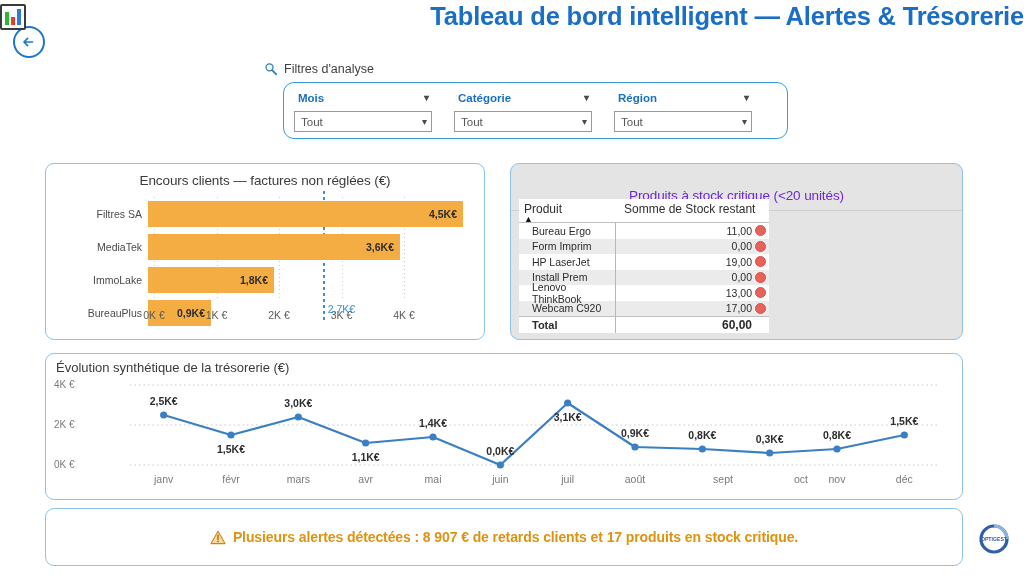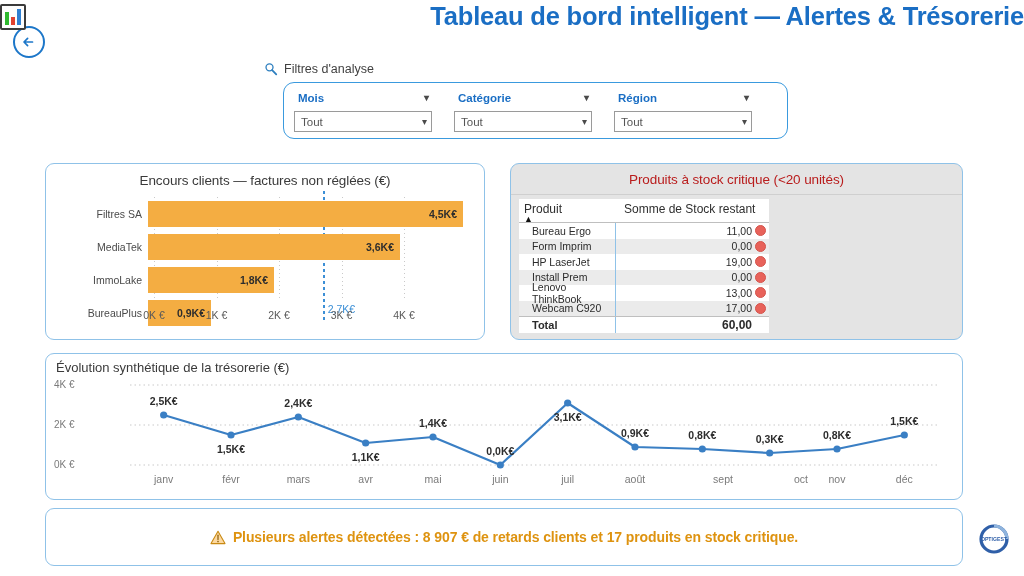--- a/index.html
+++ b/index.html
@@ -103,22 +103,22 @@
   .bar-fill { position:absolute; left:0; top:0; bottom:0;
               background:#f4ad42; display:flex; align-items:center;
               justify-content:flex-end; padding-right:6px; }
   .bar-val { font-size:10.5px; font-weight:bold; color:#2d2d2d; white-space:nowrap; }
 
   .bar-axis { position:absolute; left:108px; right:32px; top:112px; height:14px; }
   .bar-tick { position:absolute; transform:translateX(-50%);
               font-size:10.5px; color:#5a5a5a; white-space:nowrap; }
 
   
-  .tbl-title { text-align:center; font-size:13.5px; color:#b91c1c;
-               padding-top:8px; letter-spacing:-0.1px; }
+  .tbl-title { text-align:center; font-size:13.5px; color:#6d28d9;
+               padding-top:24px; letter-spacing:-0.1px; }
   .tbl-sep { height:1px; background:#cfcfcf; margin-top:7px; }
   .tbl-wrap { position:absolute; left:8px; top:35px; width:250px; background:#fff; }
   .tbl-head { display:flex; background:#fff; border-bottom:1.3px solid #bfbfbf; }
   .th-prod { width:97px; font-size:12px; color:#2e2e2e; padding:3px 0 0 5px; }
   .th-sort { font-size:9px; color:#111; line-height:6px; }
   .th-sum  { flex:1; font-size:12px; color:#2e2e2e; padding:3px 6px 4px 8px; white-space:nowrap; }
   .tbl-row { display:flex; align-items:center; height:15.5px; }
   .tbl-row.alt { background:#ebebeb; }
   .td-prod { width:97px; font-size:10.5px; color:#2b2b2b; padding-left:13px;
              border-right:1.4px solid #8fc2e8; height:100%; display:flex; align-items:center; }
@@ -365,21 +365,21 @@
         <div class="line-xtick" style="left: 387px; top: 98px;">mai</div>
         <div class="line-xtick" style="left: 454.333px; top: 98px;">juin</div>
         <div class="line-xtick" style="left: 521.667px; top: 98px;">juil</div>
         <div class="line-xtick" style="left: 589px; top: 98px;">août</div>
         <div class="line-xtick" style="left: 677px; top: 98px;">sept</div>
         <div class="line-xtick" style="left: 755px; top: 98px;">oct</div>
         <div class="line-xtick" style="left: 791px; top: 98px;">nov</div>
         <div class="line-xtick" style="left: 858.333px; top: 98px;">déc</div>
         <div class="pt-lbl" style="left: 117.667px; top: 20px;">2,5K€</div>
         <div class="pt-lbl" style="left: 185px; top: 68px;">1,5K€</div>
-        <div class="pt-lbl" style="left: 252.333px; top: 22px;">2,4K€</div>
+        <div class="pt-lbl" style="left: 252.333px; top: 22px;">3,0K€</div>
         <div class="pt-lbl" style="left: 319.667px; top: 76px;">1,1K€</div>
         <div class="pt-lbl" style="left: 387px; top: 42px;">1,4K€</div>
         <div class="pt-lbl" style="left: 454.333px; top: 70px;">0,0K€</div>
         <div class="pt-lbl" style="left: 521.667px; top: 36px;">3,1K€</div>
         <div class="pt-lbl" style="left: 589px; top: 52px;">0,9K€</div>
         <div class="pt-lbl" style="left: 656.333px; top: 54px;">0,8K€</div>
         <div class="pt-lbl" style="left: 723.667px; top: 58px;">0,3K€</div>
         <div class="pt-lbl" style="left: 791px; top: 54px;">0,8K€</div>
         <div class="pt-lbl" style="left: 858.333px; top: 40px;">1,5K€</div>
       </div>

